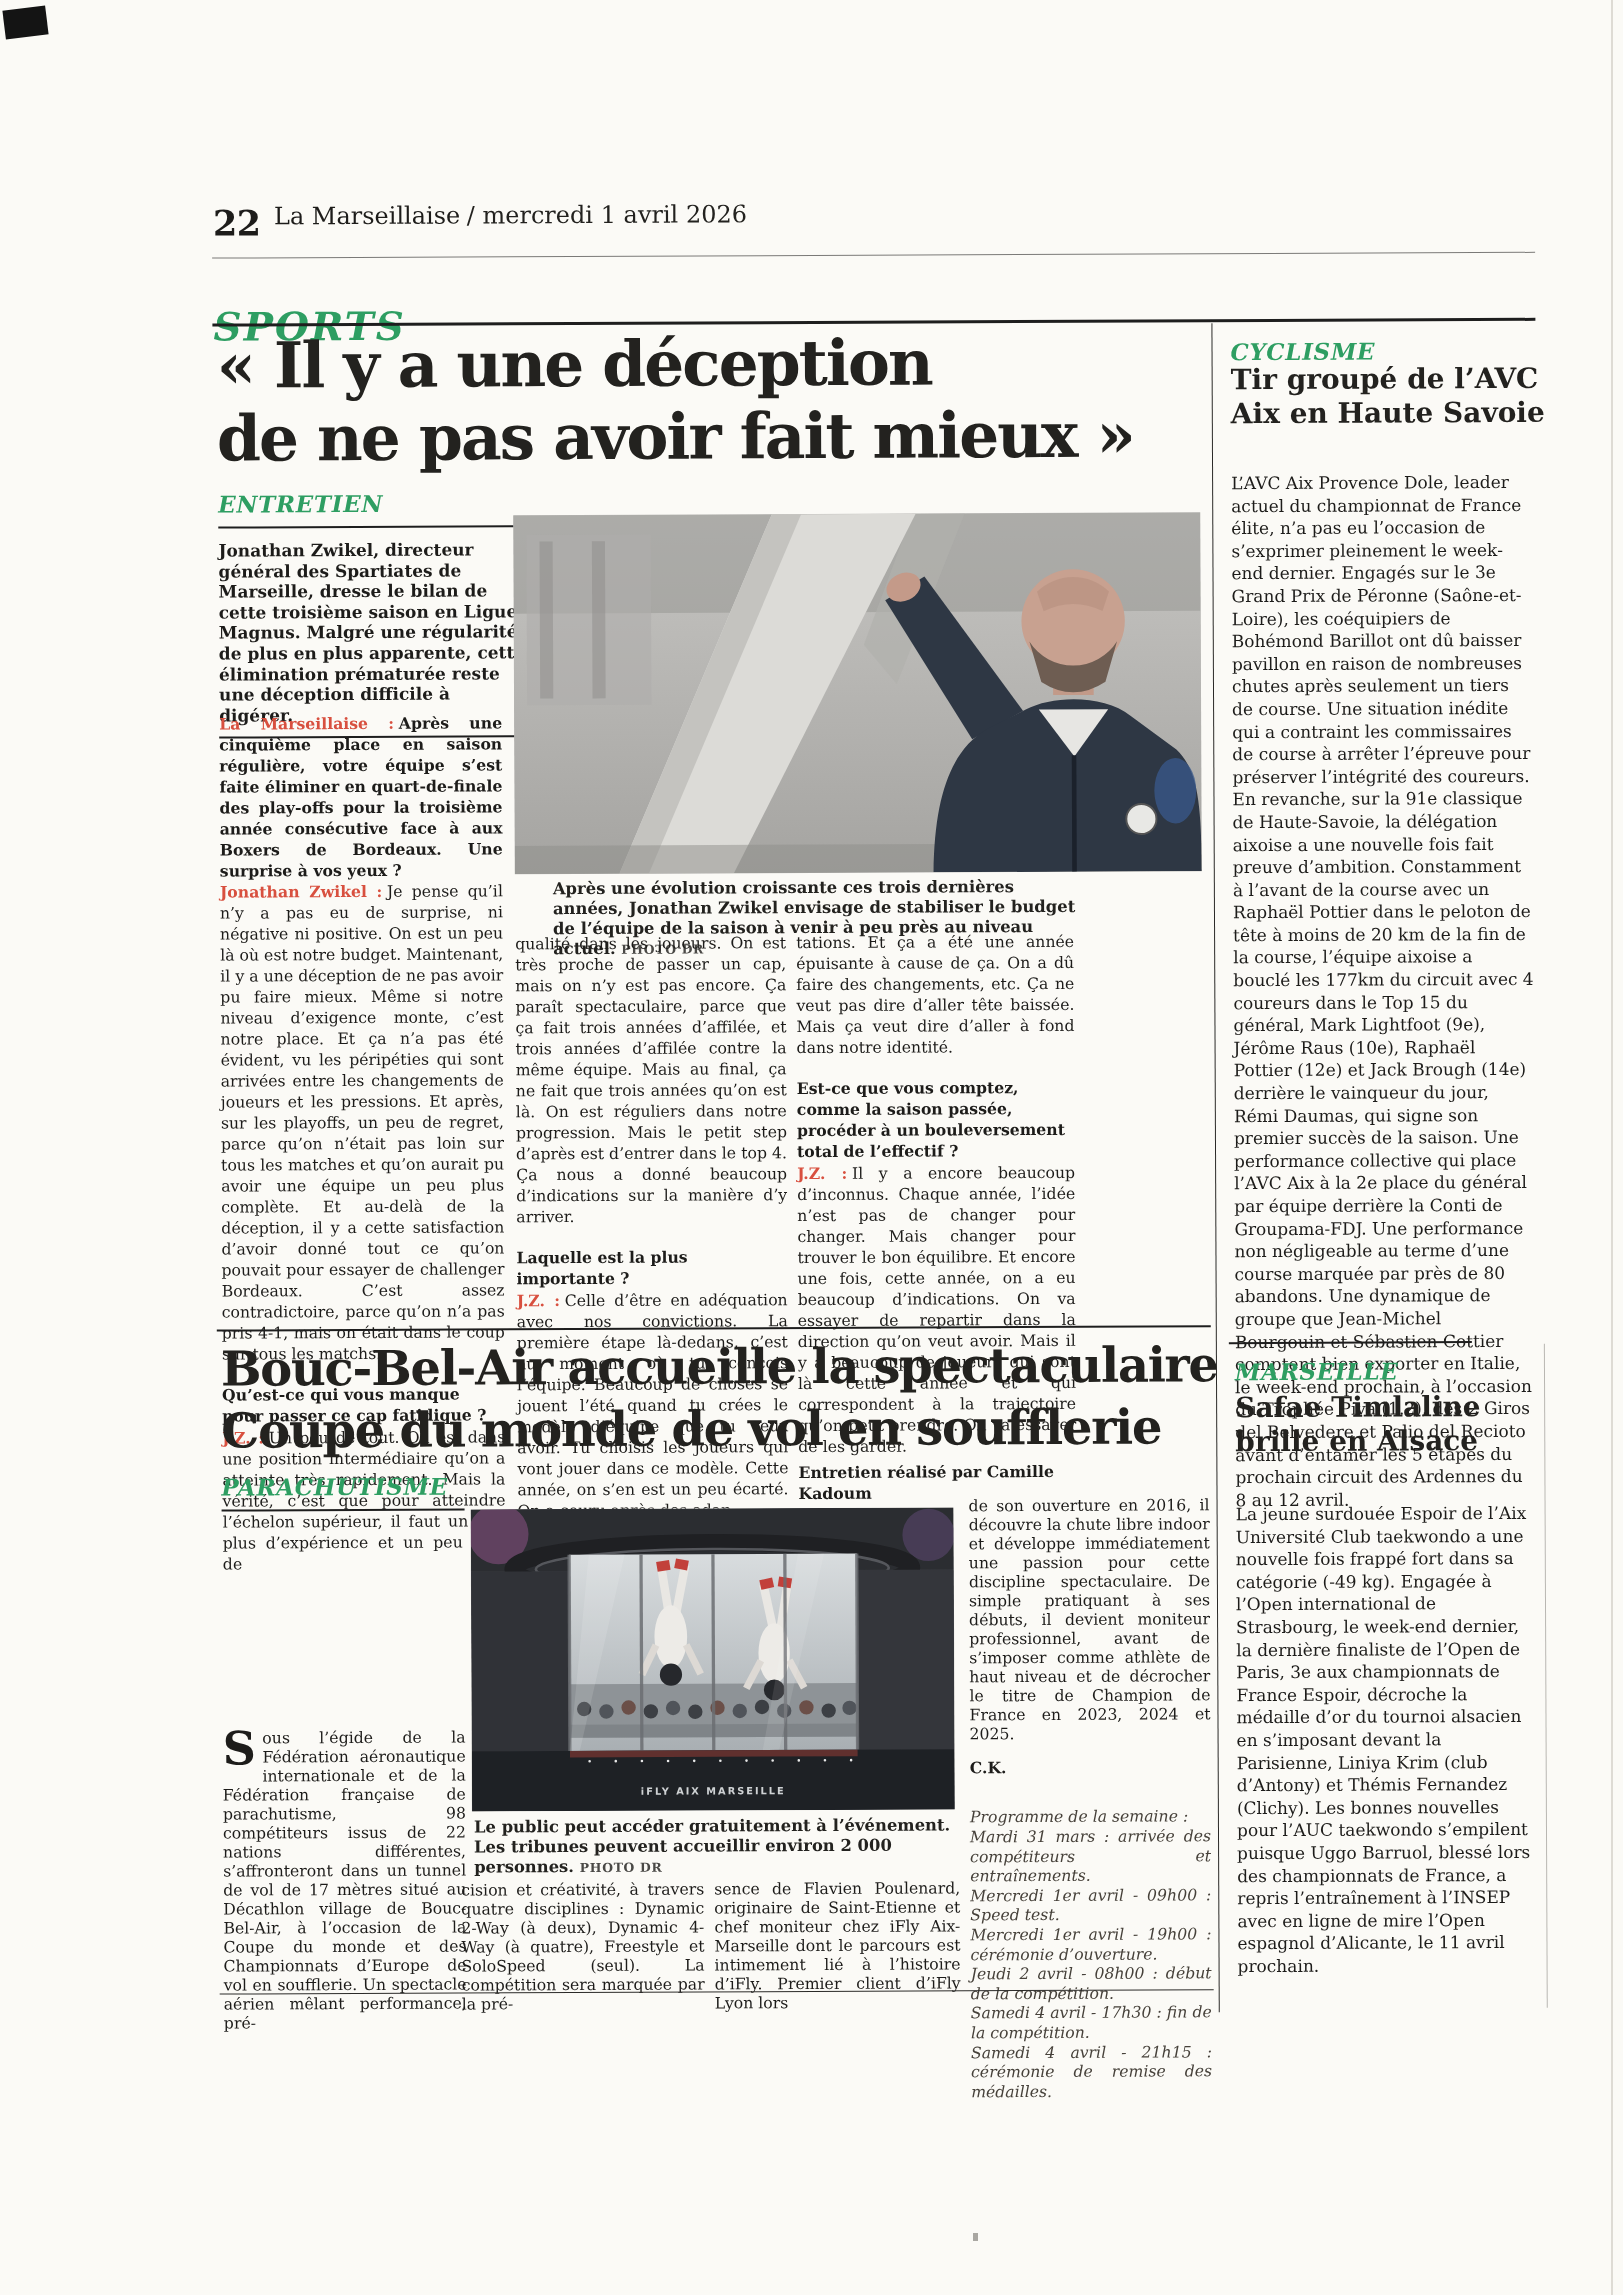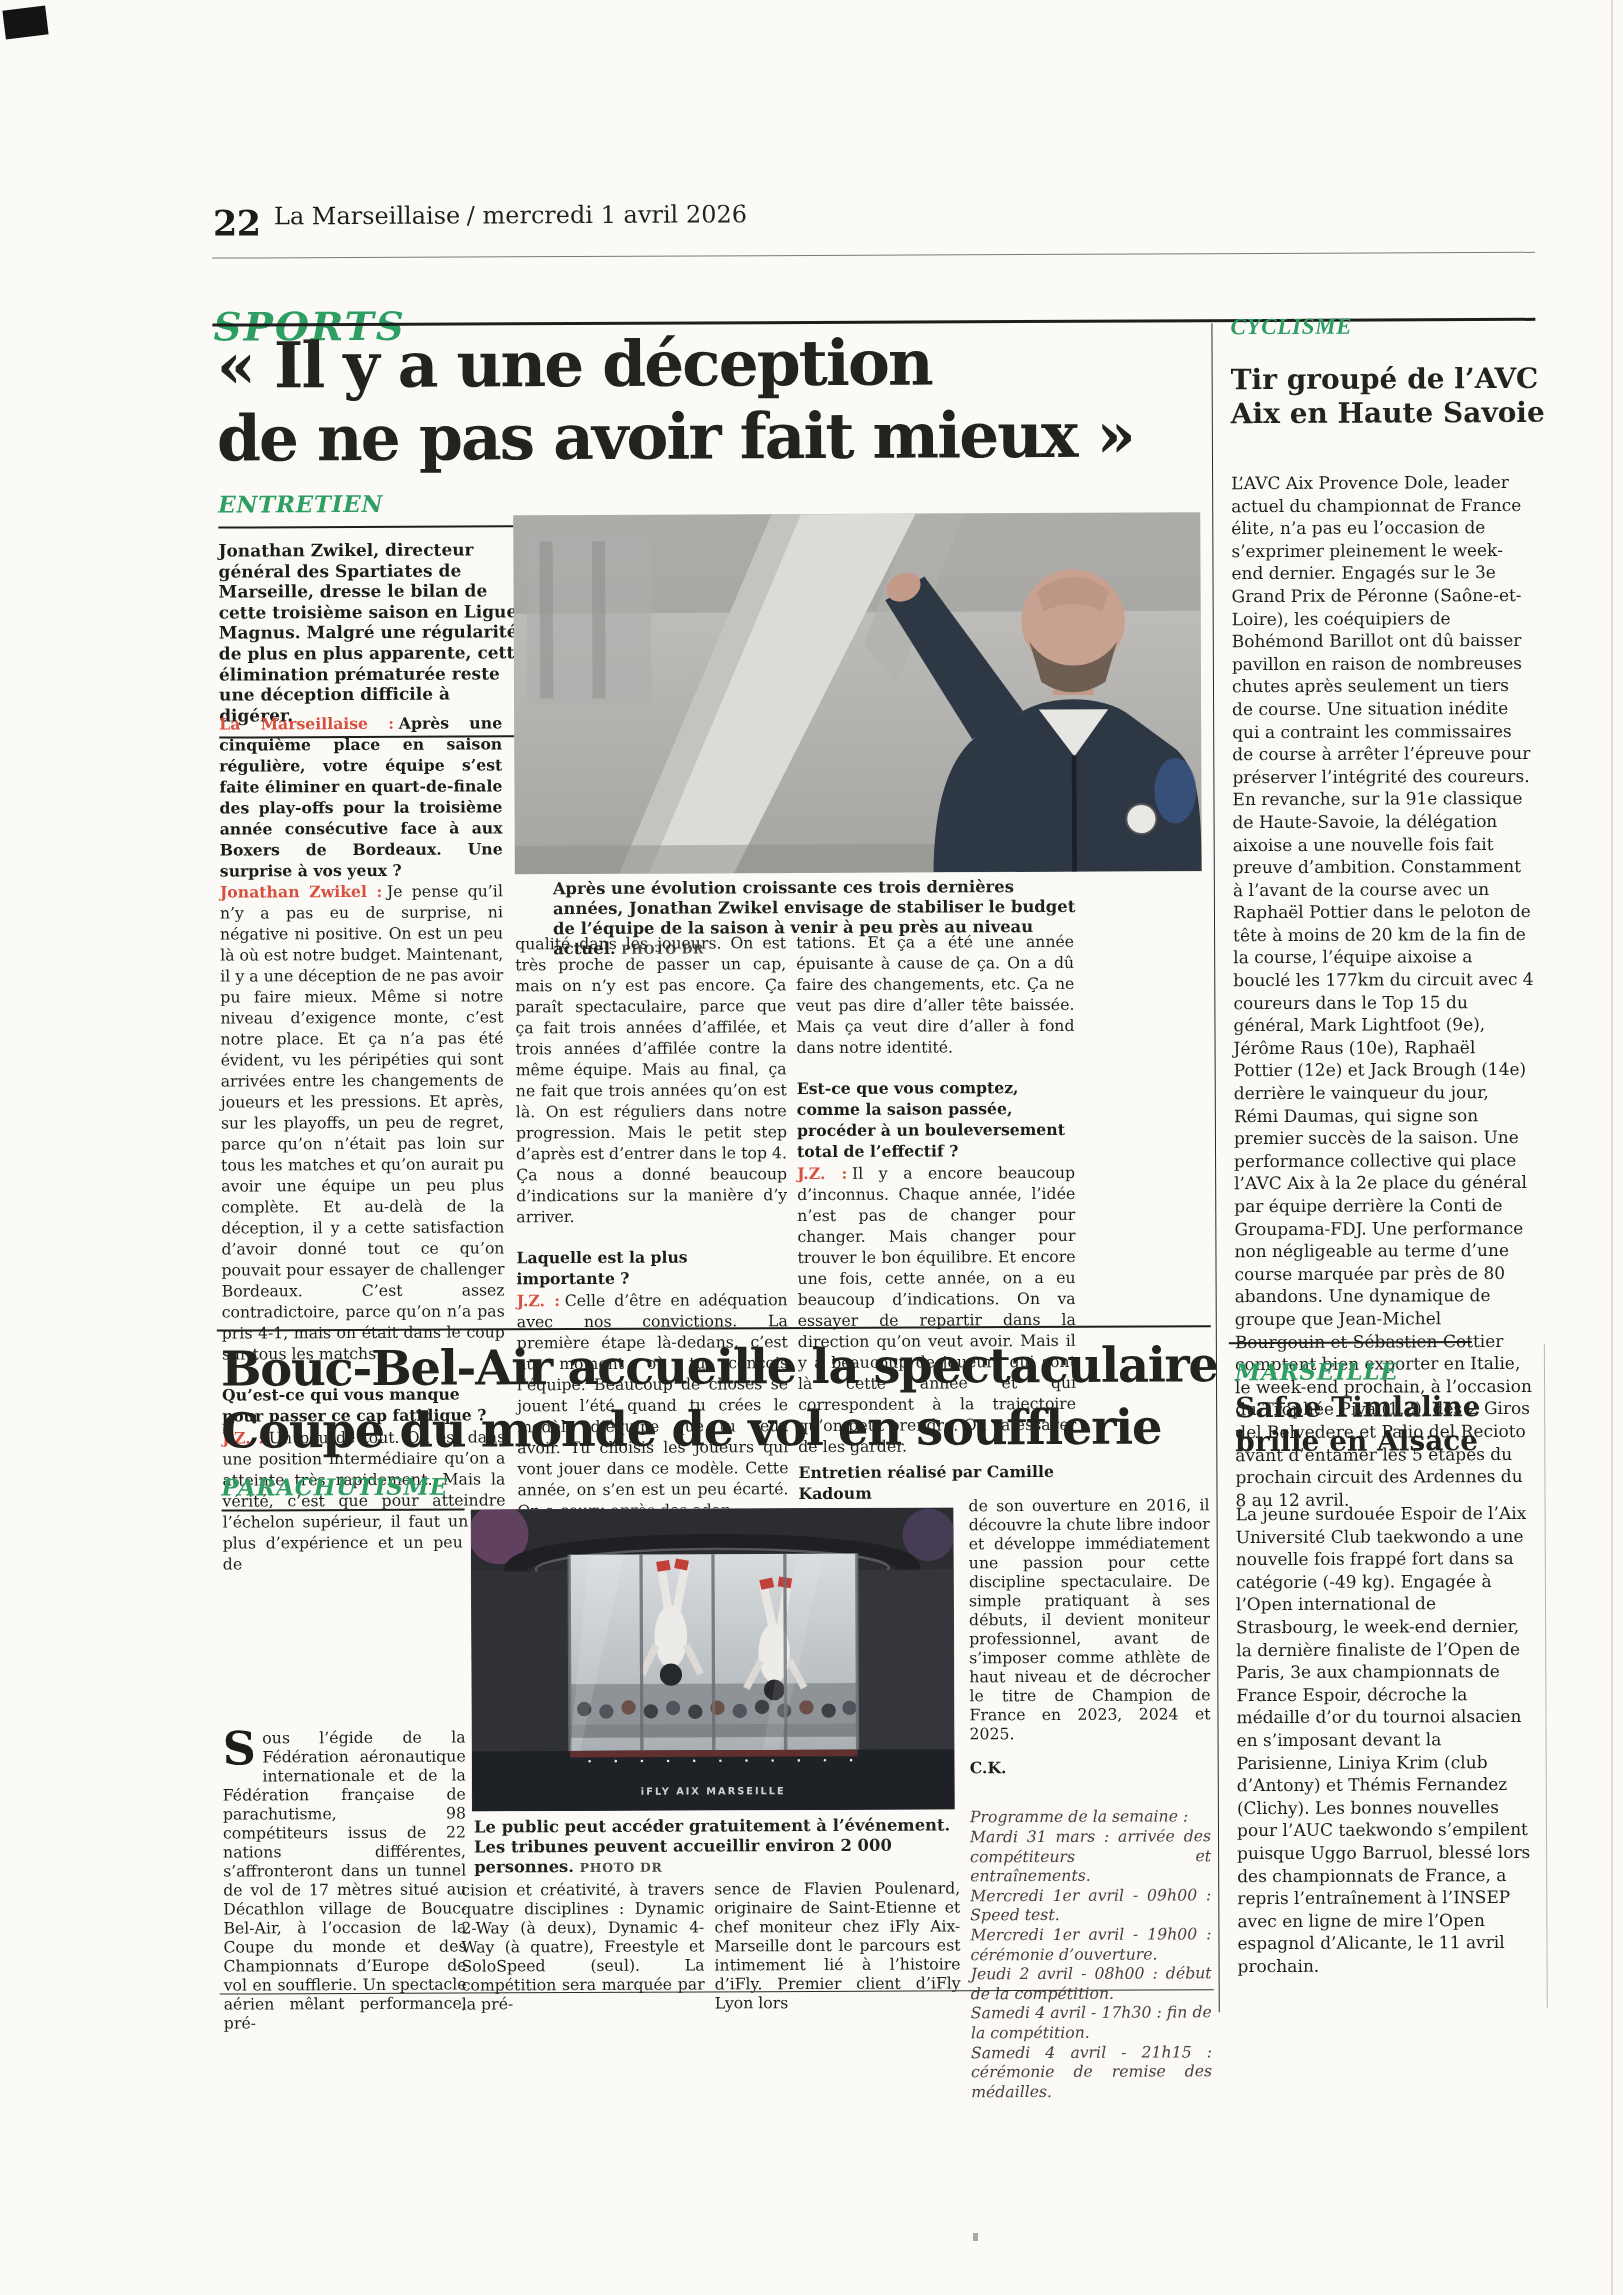--- a/index.html
+++ b/index.html
@@ -54,21 +54,21 @@
   .photo1{left:516px;top:514px;width:687px;height:359px;}
   .caption{font-size:16.4px;line-height:20px;font-weight:bold;color:#23221f;text-align:left;}
   .caption .credit{font-size:12.4px;letter-spacing:0.7px;font-weight:bold;color:#4a4946;}
   .caption1{left:554px;top:878px;width:530px;}
 
   
   .vrule-main{left:1215px;top:325px;width:1.3px;height:1689px;background:#2b2a28;}
   .vrule-right{left:1543px;top:1347px;width:0.7px;height:664px;background:#b9b7b2;}
 
   
-  .sb-kicker-cy{left:1234px;top:316px;font-family:Liberation Serif, serif;}
+  .sb-kicker-cy{left:1234px;top:340px;}
   .sb-head{font-weight:bold;font-size:28px;line-height:34px;color:#23221f;white-space:nowrap;}
   .sb-head-cy{left:1234px;top:365px;}
   .sb-body{font-size:17px;line-height:22.6px;text-align:left;width:301px;}
   .sb-body-cy{left:1234px;top:474px;}
   .sb-rule{left:1228px;top:1344px;width:243px;height:2px;}
   .sb-kicker-tk{left:1234px;top:1360px;}
   .sb-head-tk{left:1234px;top:1393px;}
   .sb-body-tk{left:1234px;top:1505px;}
 
   

